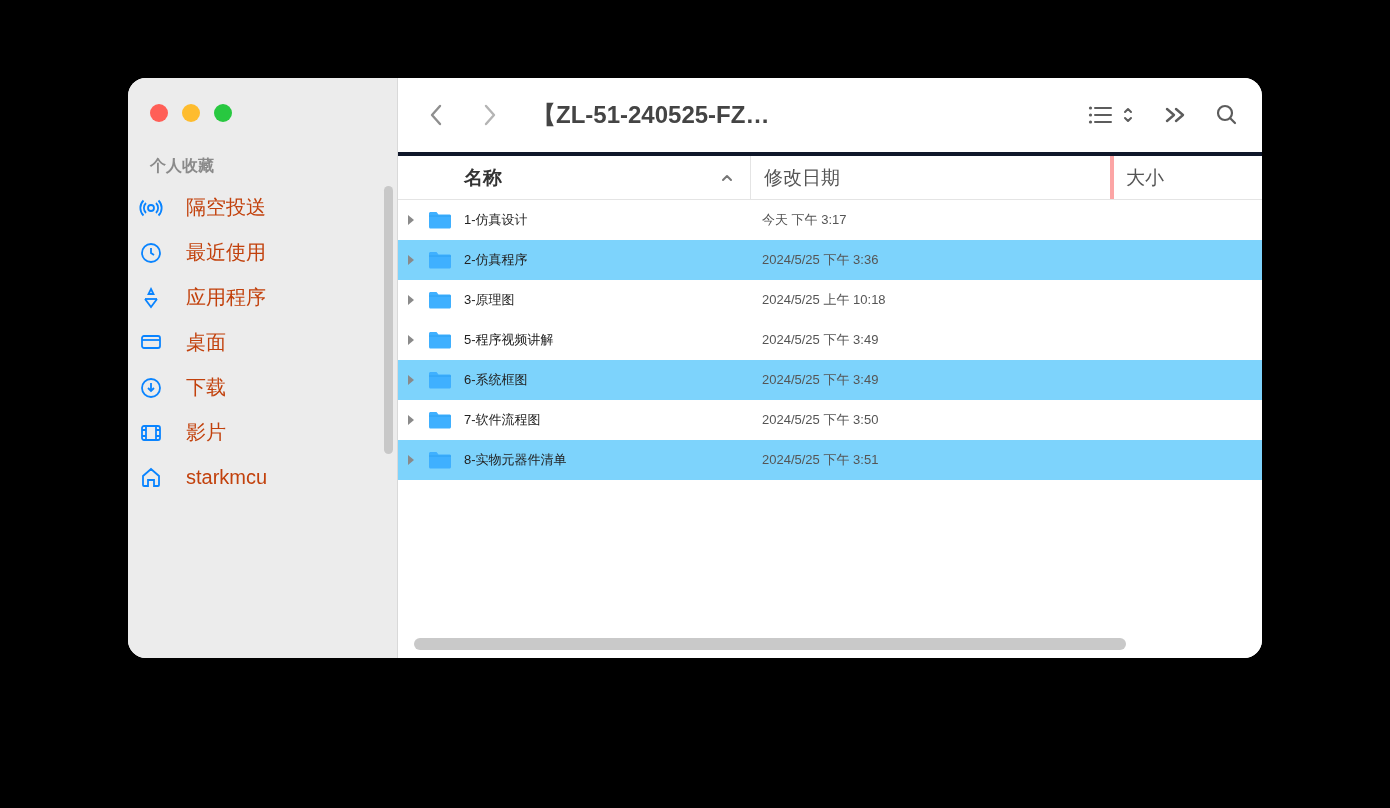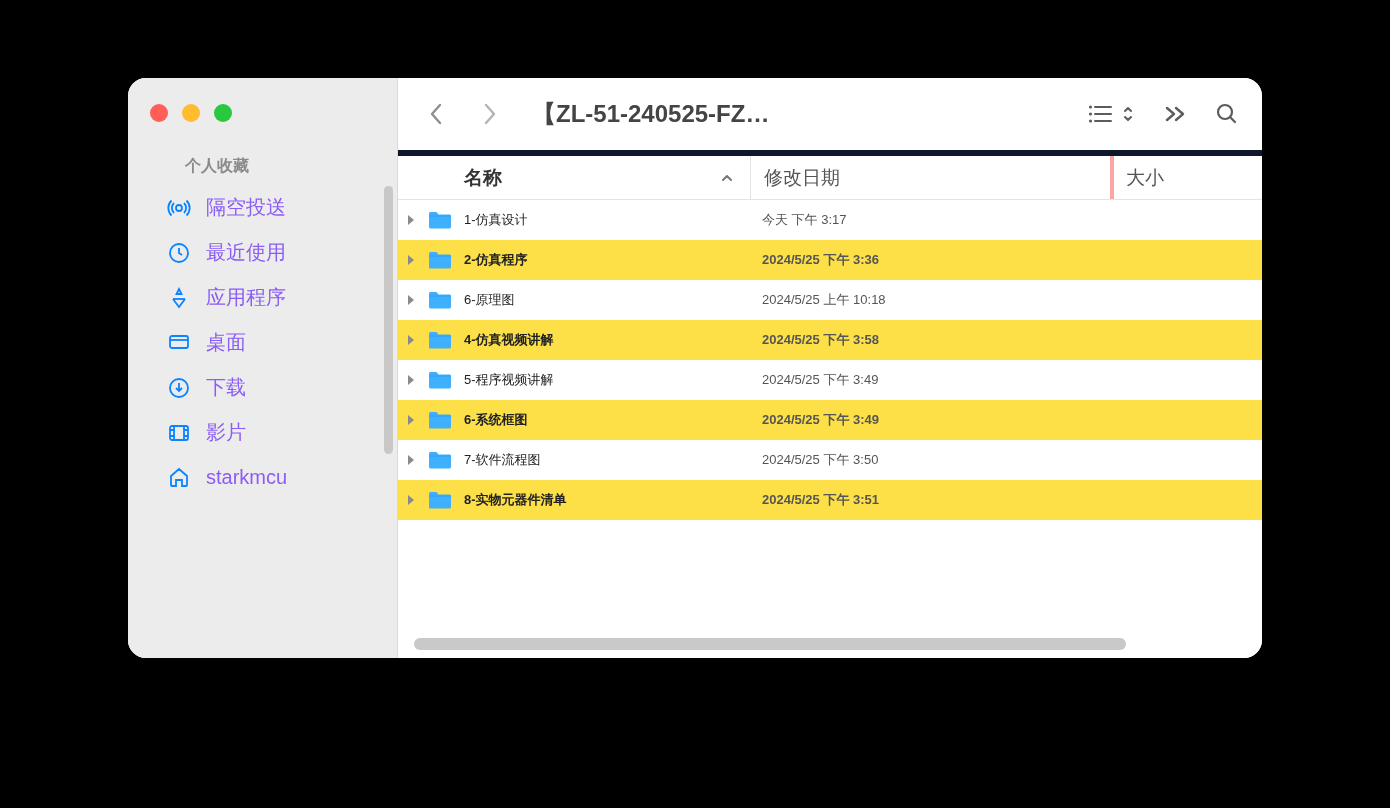--- a/index.html
+++ b/index.html
@@ -34,26 +34,25 @@
   .traffic span {
     width: 18px; height: 18px; border-radius: 50%;
   }
   .t-red { background:#ff5f57; }
   .t-yel { background:#febc2e; }
   .t-grn { background:#28c840; }
   .side-section-title {
     font-size: 16px; color:#8a8a8a;
     padding: 10px 22px 8px;
     font-weight: 600;
-    margin-left: 35px;
   }
   .side-item {
-    display:flex; align-items:center; gap:14px;
-    padding: 9px 38px;
-    font-size: 20px; color:#8b5cf6;
+    display:flex; align-items:center; gap:22px;
+    padding: 9px 10px;
+    font-size: 20px; color:#c2410c;
     cursor: default;
   }
   .side-item .icon {
     width: 26px; height: 26px;
     display:flex; align-items:center; justify-content:center;
     color:#0a84ff;
   }
   .side-scroll {
     position:absolute; left:256px; top:108px; width:9px; height:268px;
     background:#c8c8c8; border-radius:5px;
@@ -61,21 +60,21 @@
 
   .main {
     flex:1; display:flex; flex-direction:column;
     background:#fff;
   }
   .toolbar {
     height: 78px;
     display:flex; align-items:center;
     padding: 0 22px;
     gap: 18px;
-    border-bottom: 6px solid #0f172a;
+    border-bottom: 4px solid #0f172a;
   }
   .nav-btn {
     width:34px; height:34px; display:flex; align-items:center; justify-content:center;
     color:#b4b4b4; cursor:default;
   }
   .nav-btn.fwd { color:#b4b4b4; }
   .nav-btn.back { color:#8f8f8f; }
   .title {
     font-size: 24px; font-weight:600; color:#444;
     margin-left: 8px;
@@ -101,21 +100,21 @@
   }
   .col-date { flex: 0 0 360px; padding-left:13px; border-left:1px solid #e4e4e4; height:100%; display:flex; align-items:center; }
   .col-size { flex:1; padding-left:12px; border-left:4px solid #fca5a5; height:100%; display:flex; align-items:center; }
 
   .file-list { flex:1; overflow:hidden; position:relative; }
   .row {
     display:flex; align-items:center;
     height:40px;
     font-size:13px;
   }
-  .row.striped { background:#fde047;font-weight:bold; }
+  .row.striped { background:#7dd3fc; }
   .row .disclosure {
     width:28px; text-align:center; color:#8a8a8a; font-size:15px;
     padding-left:8px;
   }
   .row .folder-icon {
     width:28px; height:22px; margin-right:10px;
     display:inline-flex; align-items:center; justify-content:center;
   }
   .row .name-cell {
     flex:0 0 352px; display:flex; align-items:center; padding-left:0;
@@ -325,41 +324,23 @@
               <svg width="10" height="12" viewBox="0 0 10 12" fill="#8a8a8a">
                 <path d="M2 1l6 5-6 5z"></path>
               </svg>
             </span>
             <span class="folder-icon">
               <svg width="26" height="20" viewBox="0 0 26 20">
                 <path d="M2 3.5c0-.8.7-1.5 1.5-1.5h6l2 2.5h11c.8 0 1.5.7 1.5 1.5V17c0 .8-.7 1.5-1.5 1.5h-19C2.7 18.5 2 17.8 2 17V3.5z" fill="#3fb0ff"></path>
                 <path d="M2 6h22" stroke="#2a9ff0" stroke-width="0.8"></path>
               </svg>
             </span>
-            <span class="name-text">6-原理图</span>
+            <span class="name-text">3-原理图</span>
           </div>
           <div class="date-cell">2024/5/25 上午 10:18</div>
-          <div class="size-cell"></div>
-        </div>
-        <div class="row striped">
-          <div class="name-cell">
-            <span class="disclosure">
-              <svg width="10" height="12" viewBox="0 0 10 12" fill="#8a8a8a">
-                <path d="M2 1l6 5-6 5z"></path>
-              </svg>
-            </span>
-            <span class="folder-icon">
-              <svg width="26" height="20" viewBox="0 0 26 20">
-                <path d="M2 3.5c0-.8.7-1.5 1.5-1.5h6l2 2.5h11c.8 0 1.5.7 1.5 1.5V17c0 .8-.7 1.5-1.5 1.5h-19C2.7 18.5 2 17.8 2 17V3.5z" fill="#3fb0ff"></path>
-                <path d="M2 6h22" stroke="#2a9ff0" stroke-width="0.8"></path>
-              </svg>
-            </span>
-            <span class="name-text">4-仿真视频讲解</span>
-          </div>
-          <div class="date-cell">2024/5/25 下午 3:58</div>
           <div class="size-cell"></div>
         </div>
         <div class="row">
           <div class="name-cell">
             <span class="disclosure">
               <svg width="10" height="12" viewBox="0 0 10 12" fill="#8a8a8a">
                 <path d="M2 1l6 5-6 5z"></path>
               </svg>
             </span>
             <span class="folder-icon">

